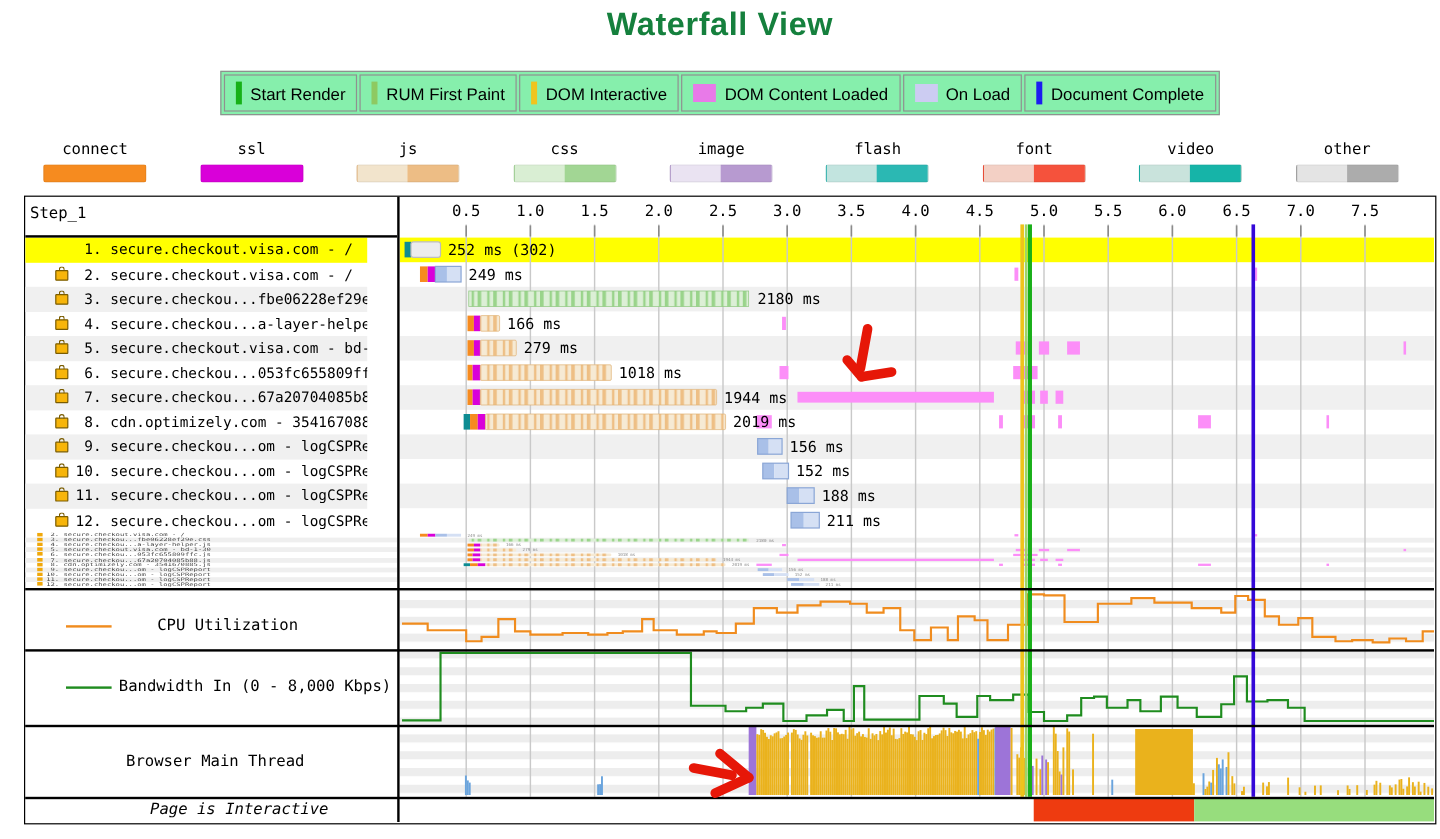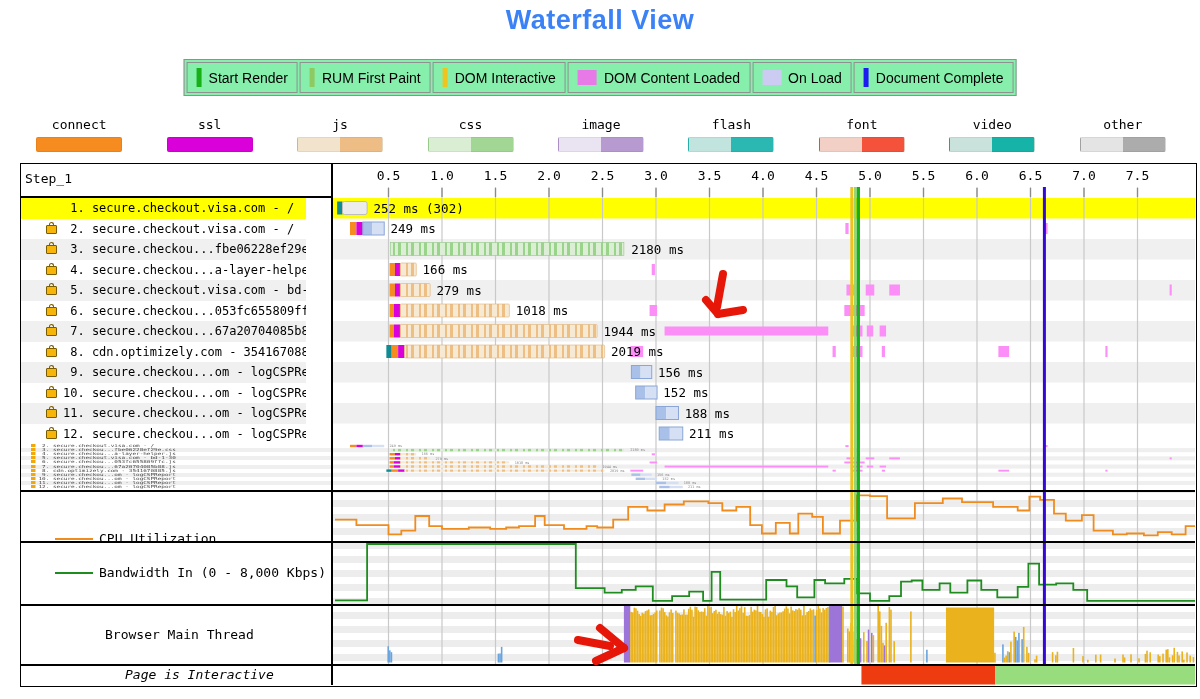--- a/index.html
+++ b/index.html
@@ -1,18 +1,18 @@
 <!DOCTYPE html>
 <html><head>
 <meta charset="utf-8">
 <style>
   html,body{margin:0;padding:0;background:#fff}
   body{width:1200px;height:699px;position:relative;font-family:"DejaVu Sans Mono",monospace;color:#000;overflow:hidden}
   #title{position:absolute;top:5px;left:0;width:1200px;text-align:center;
-         font:bold 27px "Liberation Sans",sans-serif;color:#3b82f6;letter-spacing:.5px}
+         font:bold 27px "Liberation Sans",sans-serif;color:#15803d;letter-spacing:.5px}
   #legend{position:absolute;top:59px;left:600px;transform:translateX(-50%);
           display:inline-flex;border:1px solid #909090;background:#86efac;padding:1px;white-space:nowrap}
   .lg-cell{display:flex;align-items:center;gap:7px;border:1px solid #909090;margin:1px;
            padding:5px 9px;font:14px "Liberation Sans",sans-serif}
   .lg-bar{width:5px;height:19px;flex:none}
   .lg-box{width:19px;height:15px;flex:none}
   #key{position:absolute;top:117px;left:14px;width:1174px;display:flex}
   .key-item{flex:1;display:flex;flex-direction:column;align-items:center}
   .key-label{font-size:13px}
   .key-sw{width:84px;height:13px;border-radius:2px;margin-top:5px;border:1px solid rgba(0,0,0,.06)}
@@ -128,21 +128,21 @@
       <div class="mini-row" style="top: 284.1px; background: rgb(239, 239, 239);"><div class="mtxt"><span class="mini-lock"></span> 3. secure.checkou...fbe06228ef29e.css</div></div>
       <div class="mini-row" style="top: 288.2px; background: transparent;"><div class="mtxt"><span class="mini-lock"></span> 4. secure.checkou...a-layer-helper.js</div></div>
       <div class="mini-row" style="top: 292.3px; background: rgb(239, 239, 239);"><div class="mtxt"><span class="mini-lock"></span> 5. secure.checkout.visa.com - bd-1-30</div></div>
       <div class="mini-row" style="top: 296.4px; background: transparent;"><div class="mtxt"><span class="mini-lock"></span> 6. secure.checkou...053fc655809ffc.js</div></div>
       <div class="mini-row" style="top: 300.5px; background: rgb(239, 239, 239);"><div class="mtxt"><span class="mini-lock"></span> 7. secure.checkou...67a20704085b88.js</div></div>
       <div class="mini-row" style="top: 304.6px; background: transparent;"><div class="mtxt"><span class="mini-lock"></span> 8. cdn.optimizely.com - 3541670885.js</div></div>
       <div class="mini-row" style="top: 308.7px; background: rgb(239, 239, 239);"><div class="mtxt"><span class="mini-lock"></span> 9. secure.checkou...om - logCSPReport</div></div>
       <div class="mini-row" style="top: 312.8px; background: transparent;"><div class="mtxt"><span class="mini-lock"></span>10. secure.checkou...om - logCSPReport</div></div>
       <div class="mini-row" style="top: 316.9px; background: rgb(239, 239, 239);"><div class="mtxt"><span class="mini-lock"></span>11. secure.checkou...om - logCSPReport</div></div>
       <div class="mini-row" style="top: 321px; background: transparent;"><div class="mtxt"><span class="mini-lock"></span>12. secure.checkou...om - logCSPReport</div></div>
-      <div class="sec-label" style="top: 343px; height: 63px; padding-left: 34px;">
+      <div class="sec-label" style="top: 326px; height: 63px; padding-left: 34px; gap: 32px;">
         <div class="dash" style="background: rgb(240, 140, 30);"></div>
         <span>CPU Utilization</span>
       </div>
       <div class="sec-label" style="top: 377px; height: 63px; padding-left: 34px;">
         <div class="dash" style="background: rgb(31, 140, 31);"></div>
         <span>Bandwidth In (0 - 8,000 Kbps)</span>
       </div>
       <div class="sec-label" style="top: 440px; height: 60px; padding-left: 84px;">
         <span>Browser Main Thread</span>
       </div>

